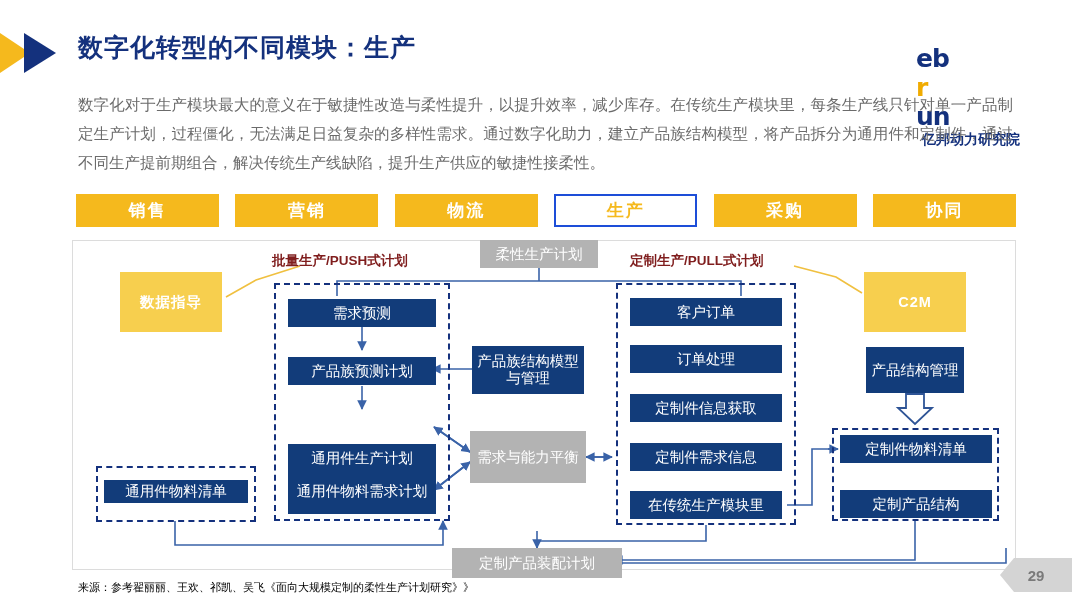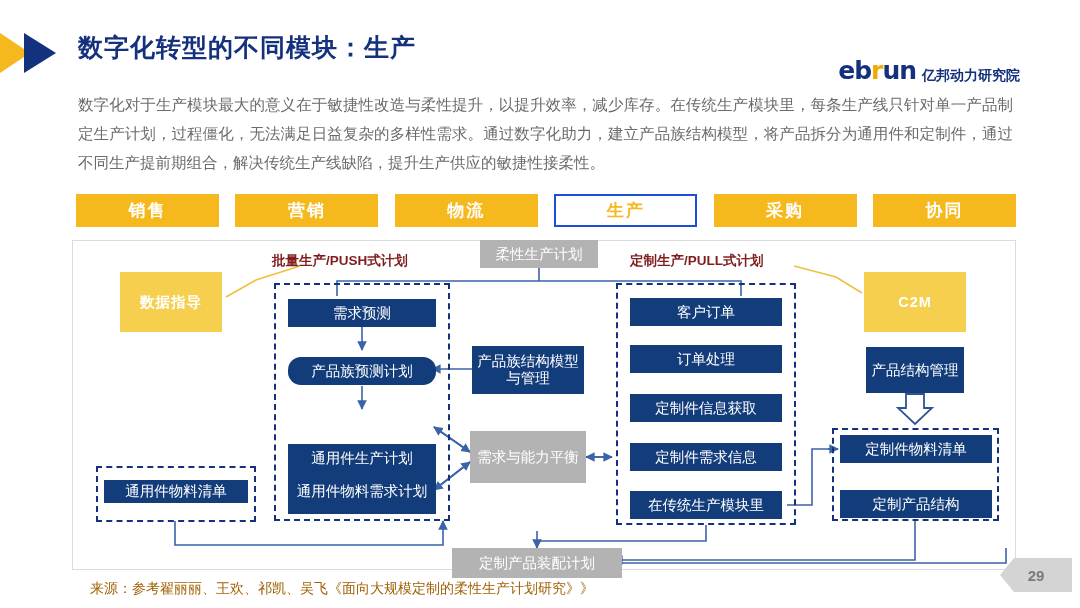--- a/index.html
+++ b/index.html
@@ -12,21 +12,21 @@
   }
   .slide{position:absolute;inset:0;}
 
   
   .hdr-arrow{position:absolute;left:0;top:30px;width:72px;height:46px;}
   .hdr-title{
     position:absolute;left:78px;top:31px;
     font-size:25px;font-weight:bold;color:#14317d;letter-spacing:1px;
     white-space:nowrap;
   }
-  .logo{position:absolute;right:60px;top:56px;display:flex;align-items:flex-end;}
+  .logo{position:absolute;right:60px;top:44px;display:flex;align-items:flex-start;flex-direction:column;}
   .logo-e{font-size:25px;font-weight:bold;color:#14317d;letter-spacing:-1px;font-family:"DejaVu Sans",sans-serif;}
   .logo-r{font-size:25px;font-weight:bold;color:#f0ab00;letter-spacing:-1px;font-family:"DejaVu Sans",sans-serif;}
   .logo-cn{font-size:14px;font-weight:bold;color:#14317d;margin-left:6px;letter-spacing:0px;}
 
   
   .para{
     position:absolute;left:78px;top:90px;width:935px;
     font-size:15.5px;line-height:29px;color:#6b6b6b;
     text-align:justify;
   }
@@ -53,22 +53,22 @@
   .bx-blue{background:#123c7a;color:#ffffff;font-size:14.5px;line-height:17px;}
   .bx-gray{background:#b3b3b3;color:#ffffff;font-size:14.5px;line-height:18px;}
   .bx-yellow{background:#f7cf4e;color:#ffffff;font-size:14.5px;font-weight:bold;letter-spacing:1px;}
   .lbl-blue{position:absolute;color:#7f1d1d;font-size:13.5px;font-weight:bold;white-space:nowrap;}
 
   
   .dash{position:absolute;border:2.2px dashed #14317d;box-sizing:border-box;}
 
   
   .source{
-    position:absolute;left:90px;top:580px;
-    font-size:14px;color:#a16207;white-space:nowrap;
+    position:absolute;left:78px;top:580px;
+    font-size:11px;color:#000000;white-space:nowrap;
   }
   .pagenum{
     position:absolute;right:8px;top:558px;width:72px;height:34px;
     background:#d4d4d4;color:#7a7a7a;font-size:15px;font-weight:bold;
     display:flex;align-items:center;justify-content:center;
     clip-path:polygon(14px 0,100% 0,100% 100%,14px 100%,0 50%);
   }
 </style>
 </head>
 <body>
@@ -158,21 +158,21 @@
   <div class="dash" style="left:832px;top:428px;width:167px;height:93px;"></div>
 
   <div class="lbl-blue" style="left:272px;top:252px;">批量生产/PUSH式计划</div>
   <div class="lbl-blue" style="left:630px;top:252px;">定制生产/PULL式计划</div>
 
   <div class="bx bx-gray" style="left:480px;top:240px;width:118px;height:28px;">柔性生产计划</div>
   <div class="bx bx-yellow" style="left:120px;top:272px;width:102px;height:60px;">数据指导</div>
   <div class="bx bx-yellow" style="left:864px;top:272px;width:102px;height:60px;">C2M</div>
 
   <div class="bx bx-blue" style="left:288px;top:299px;width:148px;height:28px;">需求预测</div>
-  <div class="bx bx-blue" style="left:288px;top:357px;width:148px;height:28px;border-radius:13px;">产品族预测计划</div>
+  <div class="bx bx-blue" style="left:288px;top:357px;width:148px;height:28px;">产品族预测计划</div>
   <div class="bx bx-blue" style="left:288px;top:414px;width:148px;height:28px;margin-top:30px;">通用件生产计划</div>
   <div class="bx bx-blue" style="left:288px;top:468px;width:148px;height:46px;">通用件物料需求计划</div>
 
   <div class="bx bx-blue" style="left:472px;top:346px;width:112px;height:48px;">产品族结构模型与管理</div>
   <div class="bx bx-gray" style="left:470px;top:431px;width:116px;height:52px;">需求与能力平衡</div>
 
   <div class="bx bx-blue" style="left:630px;top:298px;width:152px;height:28px;">客户订单</div>
   <div class="bx bx-blue" style="left:630px;top:345px;width:152px;height:28px;">订单处理</div>
   <div class="bx bx-blue" style="left:630px;top:394px;width:152px;height:28px;">定制件信息获取</div>
   <div class="bx bx-blue" style="left:630px;top:443px;width:152px;height:28px;">定制件需求信息</div>

